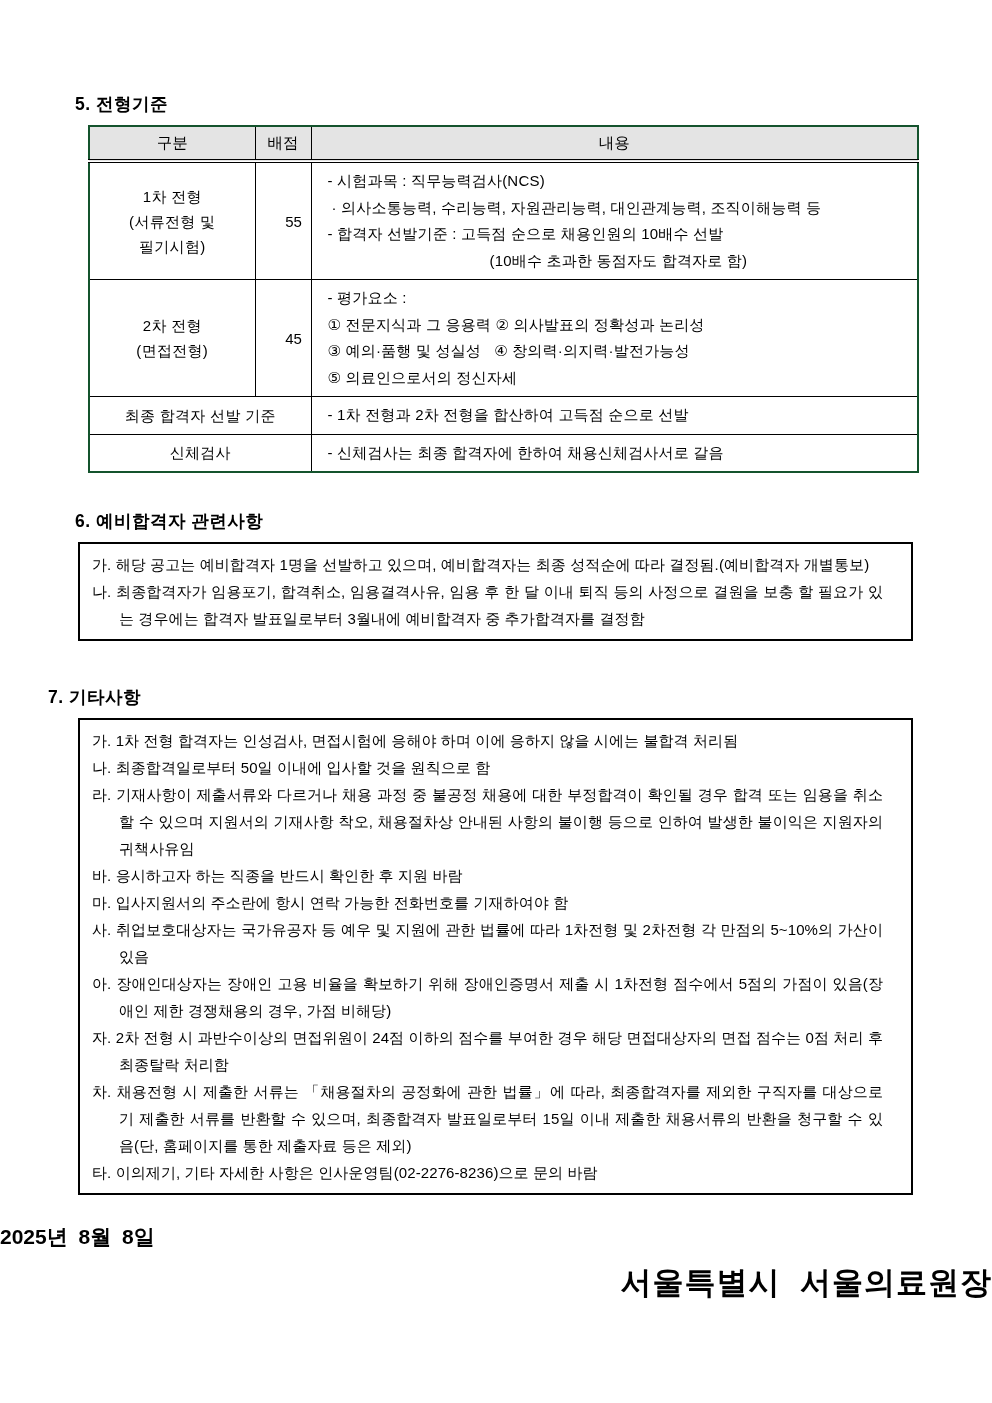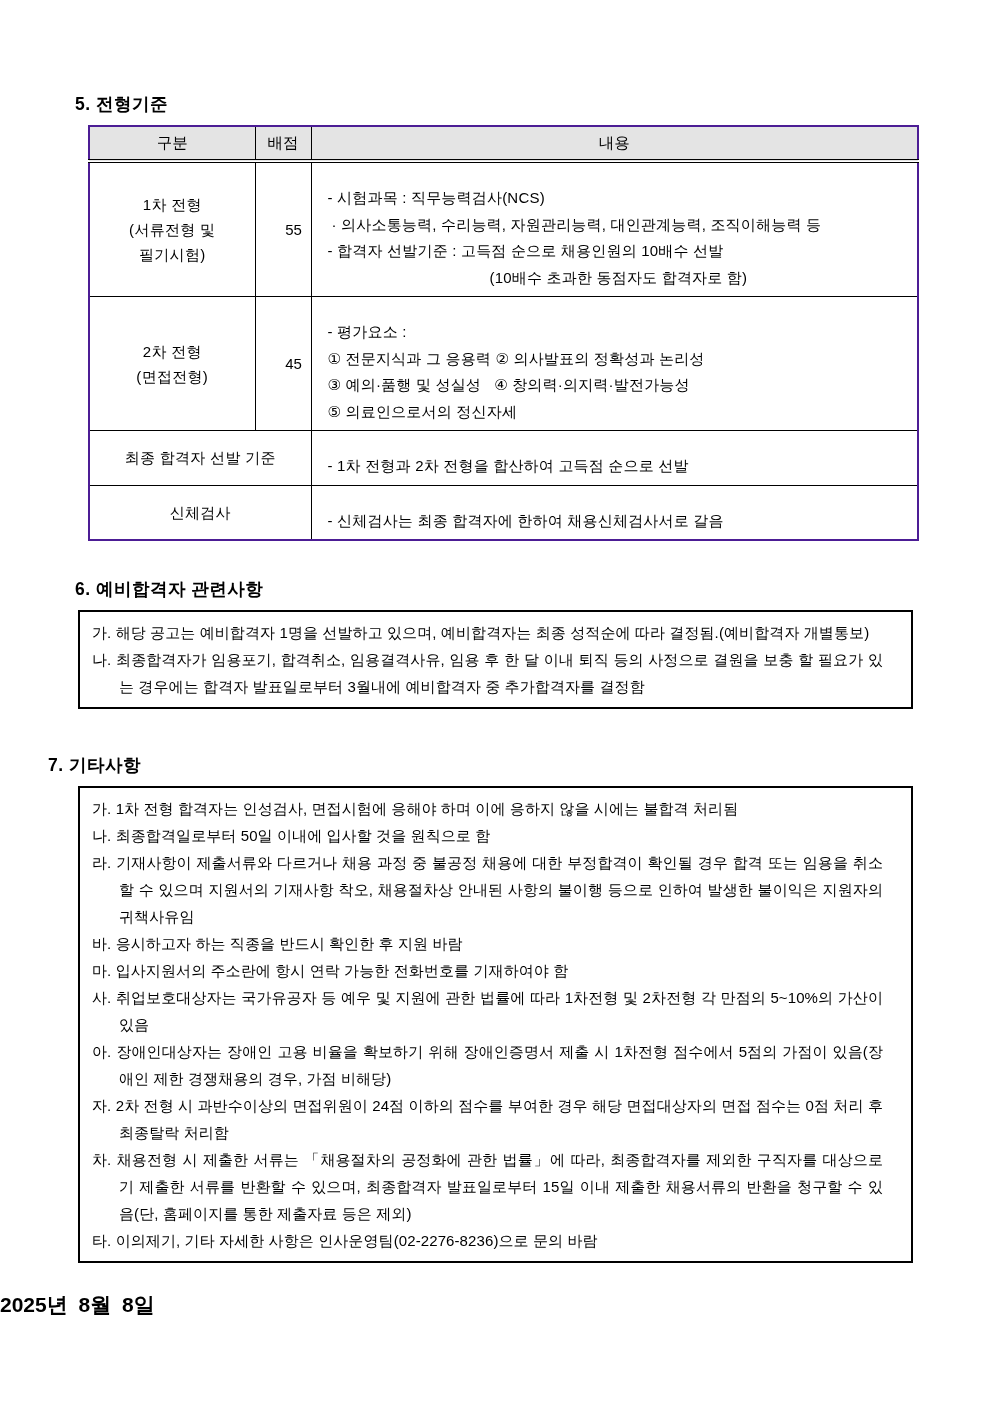--- a/index.html
+++ b/index.html
@@ -22,21 +22,21 @@
     line-height: 24px;
     margin-left: 75px;
     letter-spacing: 0.5px;
   }
   
   table.criteria {
     border-collapse: collapse;
     margin: 9px 0 0 88px;
     width: 829px;
     table-layout: fixed;
-    border: 2px solid #4c1d95;
+    border: 2px solid #14532d;
     font-size: 15px;
   }
   table.criteria col.c1 { width: 166px; }
   table.criteria col.c2 { width: 56px; }
   table.criteria col.c3 { width: 607px; }
   table.criteria th {
     background: #e4e4e4;
     font-weight: normal;
     font-size: 15.5px;
     height: 35px;
@@ -49,21 +49,21 @@
     border: 1px solid #000;
     vertical-align: middle;
   }
   td.cat {
     text-align: center;
     white-space: pre-line;
     line-height: 25px;
     letter-spacing: 0.3px;
   }
   td.pts { text-align: center; padding-left: 21px; }
-  td.content { padding: 22px 8px 5px 16px; }
+  td.content { padding: 5px 8px 5px 16px; }
   .cline {
     line-height: 26.5px;
     white-space: pre-wrap;
     letter-spacing: 0.2px;
   }
   .cline.indent-dot { padding-left: 4px; }
   .cline.indent-wide { padding-left: 162px; }
   tr.r1 { height: 108px; }
   tr.r2 { height: 114px; }
   tr.r3, tr.r4 { height: 32px; }

